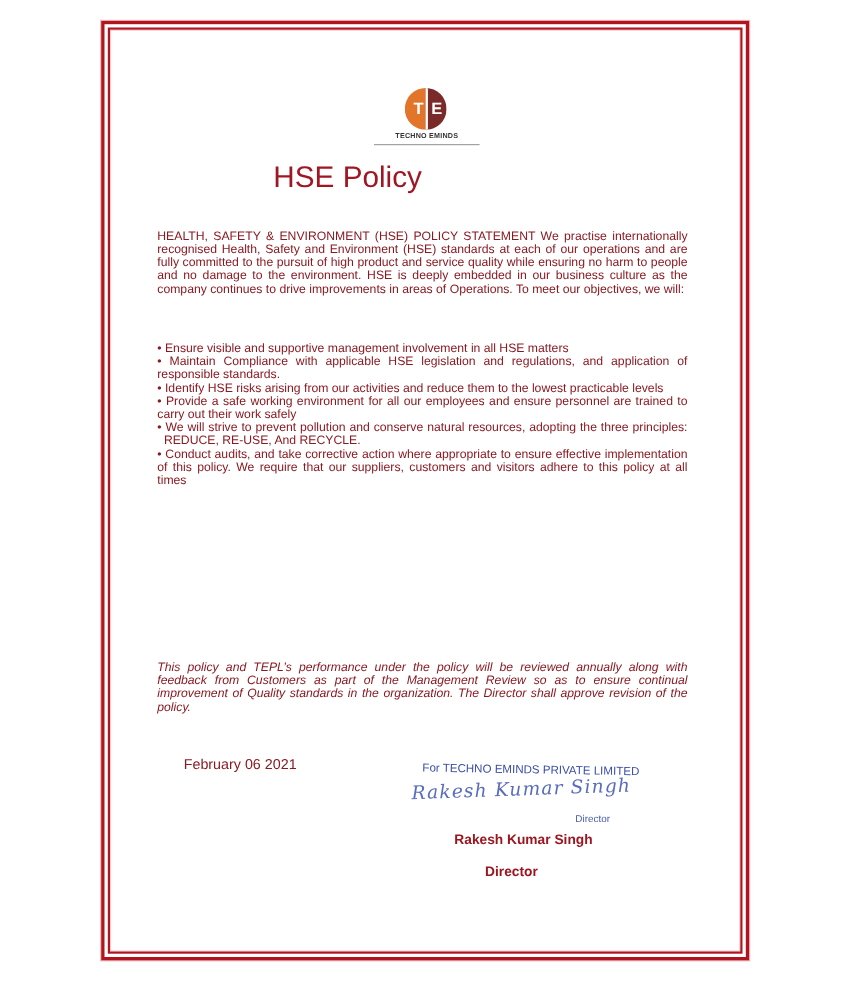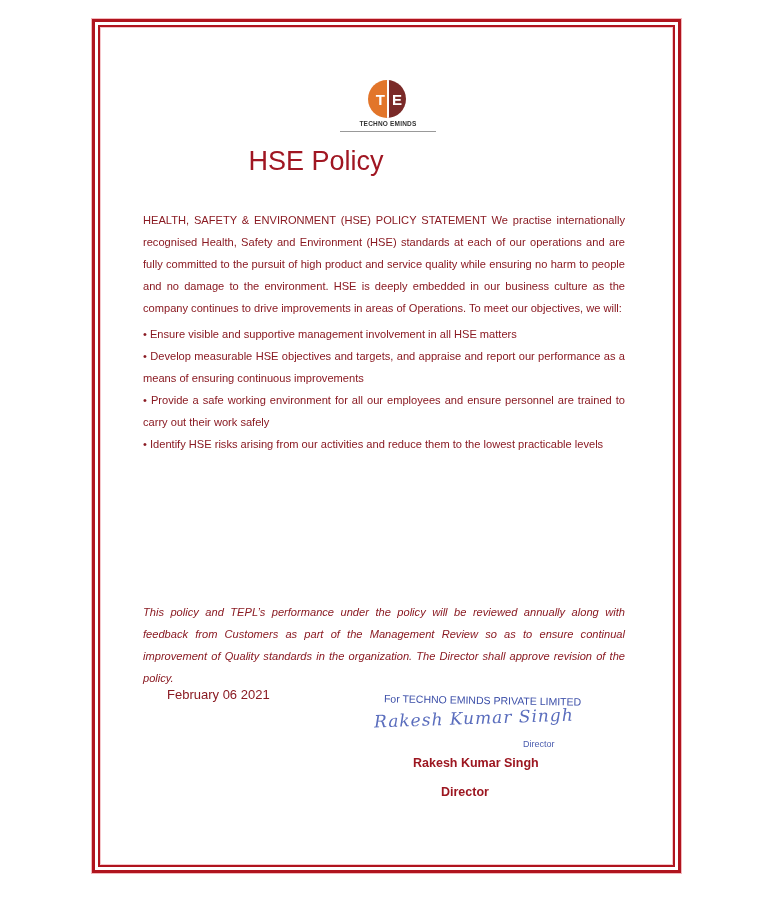--- a/index.html
+++ b/index.html
@@ -6,24 +6,24 @@
   body { width:777px; height:899px; position:relative; overflow:hidden; font-family:"Liberation Sans", sans-serif; }
   .frame-outer { position:absolute; left:92px; top:19px; width:589px; height:854px; box-sizing:border-box; border:3px solid #b0141e; box-shadow: 0 0 0 1px #f3b8bd; }
   .frame-inner { position:absolute; left:98px; top:25px; width:577px; height:842px; box-sizing:border-box; border:2px solid #b0141e; box-shadow: inset 0 0 0 1px #f5c6ca; }
   .logo { position:absolute; left:368px; top:80px; width:38px; height:38px; border-radius:50%; overflow:hidden; display:flex; }
   .logo .half-l { width:50%; height:100%; background:#e2752a; display:flex; align-items:center; justify-content:flex-end; padding-right:2px; box-sizing:border-box; }
   .logo .half-r { width:50%; height:100%; background:#7a2a28; display:flex; align-items:center; justify-content:flex-start; padding-left:3px; box-sizing:border-box; border-left:2px solid #fff; }
   .logo span { color:#fff; font-weight:bold; font-size:15px; font-family:"Liberation Sans", sans-serif; }
   .logo-name { position:absolute; left:340px; top:120px; width:96px; text-align:center; font-size:6.5px; font-weight:bold; color:#333; letter-spacing:0.2px; }
   .logo-rule { position:absolute; left:340px; top:131px; width:96px; height:1px; background:#999; }
   .title { position:absolute; left:0; width:632px; top:146px; text-align:center; font-size:27px; color:#a01622; font-family:"Liberation Sans", sans-serif; }
-  .body-text { position:absolute; left:143px; width:482px; color:#8a1a22; font-size:11.1px; line-height:22px; text-align:justify; font-family:"Liberation Sans", sans-serif; }
+  .body-text { position:absolute; left:143px; width:482px; color:#8a1a22; font-size:11.1px; line-height:12px; text-align:justify; font-family:"Liberation Sans", sans-serif; }
   .body-text p { margin:0; }
   .intro { top:209px; }
-  .bullets { top:311px;margin-top:12px; }
+  .bullets { top:311px; }
   .bullets p { margin:0; }
   .closing { top:601px;font-style:italic; }
   .date { position:absolute; left:167px; top:687px; color:#8a1a22; font-size:13px; }
   .sig-company { position:absolute; left:384px; top:694px; color:#3b4ea8; font-size:10.5px; transform:rotate(1deg); font-family:"Liberation Sans", sans-serif; }
   .sig-scribble { position:absolute; left:374px; top:708px; color:#5a6dbd; font-size:17px; font-style:italic; font-family:"DejaVu Serif", serif; letter-spacing:1px; transform:rotate(-2deg); }
   .sig-title-stamp { position:absolute; left:523px; top:739px; color:#4a5cae; font-size:9px; }
   .signer-name { position:absolute; left:413px; top:756px; color:#9c1620; font-size:12.5px; font-weight:bold; }
   .signer-role { position:absolute; left:441px; top:785px; color:#9c1620; font-size:12.5px; font-weight:bold; }
 </style>
 </head>
@@ -44,23 +44,25 @@
 <div class="logo-rule"></div>
 
 <div class="title">HSE Policy</div>
 
 <div class="body-text intro">
   <p>HEALTH, SAFETY &amp; ENVIRONMENT (HSE) POLICY STATEMENT We practise internationally recognised Health, Safety and Environment (HSE) standards at each of our operations  and are fully committed to the pursuit of high product and service quality while ensuring no harm to people and no damage to the environment. HSE is deeply embedded in our business culture as the company continues to drive improvements in areas of Operations. To meet our objectives, we will:</p>
 </div>
 
 <div class="body-text bullets">
   <p>• Ensure visible and supportive management involvement in all HSE matters</p>
-  <p>• Develop measurable HSE objectives and targets, and appraise and report our performance as a means of ensuring continuous improvements</p>
+  <p> • Maintain Compliance with applicable HSE legislation and regulations, and application of responsible standards.</p>
+  <p> • Identify HSE risks arising from our activities and reduce them to the lowest practicable levels</p>
   <p> • Provide a safe working environment for all our employees and ensure personnel are trained to carry out their work safely</p>
-  <p> • Identify HSE risks arising from our activities and reduce them to the lowest practicable levels</p>
+  <p style="padding-left:6px;text-indent:-6px;">• We will strive to prevent pollution and conserve natural resources, adopting the three principles: REDUCE, RE-USE, And RECYCLE.</p>
+  <p>• Conduct audits, and take corrective action where appropriate to ensure effective implementation of this policy. We require that our suppliers, customers and visitors adhere to this policy at all times</p>
 </div>
 
 <div class="body-text closing">
   <p>This policy and TEPL’s performance under the policy will be reviewed annually along with feedback from Customers as part of the Management Review so as to ensure continual improvement of Quality standards in the organization. The Director shall approve revision of the policy.</p>
 </div>
 
 <div class="date">February 06 2021</div>
 
 <div class="sig-company">For TECHNO EMINDS PRIVATE LIMITED</div>
 <div class="sig-scribble">Rakesh Kumar Singh</div>

